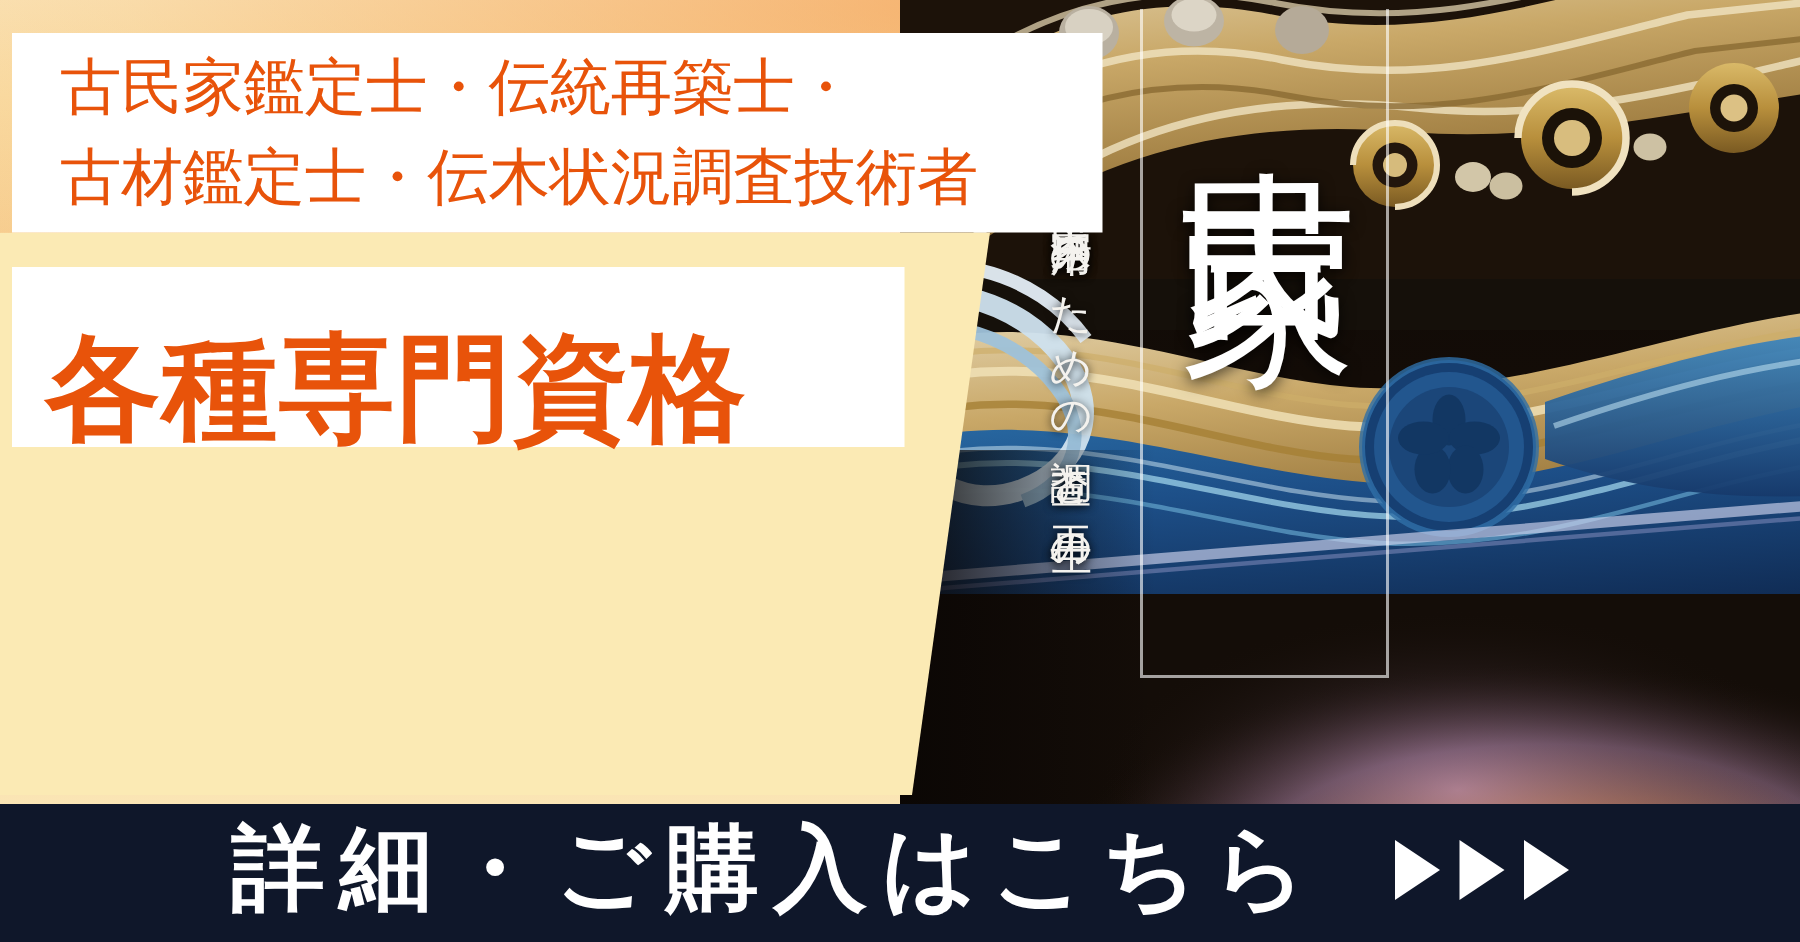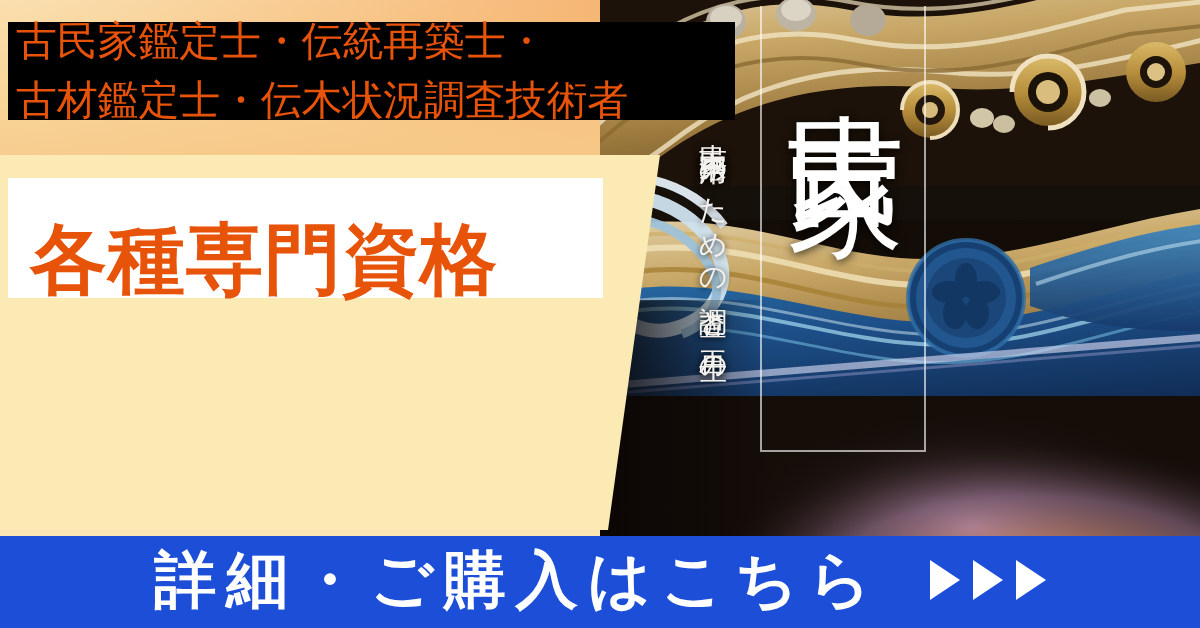--- a/index.html
+++ b/index.html
@@ -53,25 +53,25 @@
     clip-path:polygon(0 0, 663px 0, 700px 60px, 700px 315px, 663px 375px, 0 375px);
   }
   .cream-slab.b {
     left:0; top:155px; width:700px; height:375px;
     clip-path:polygon(0 0, 660px 0, 608px 375px, 0 375px);
   }
 
   
   .panel-subtitle {
     position:absolute;
-    left:8px; top:22px; width:727px; height:98px;
-    background:#000000;
+    left:8px; top:22px; width:727px; height:133px;
+    background:#ffffff;
     display:flex; flex-direction:column;
     justify-content:center;
-    padding-left:8px;
+    padding-left:32px;
   }
   .subtitle-line {
     color:#e8530a;
     font-size:41px;
     line-height:1.44;
     font-weight:400;
     letter-spacing:-0.2px;
     white-space:nowrap;
   }
 
@@ -122,21 +122,21 @@
     line-height:1;
     margin-left:18px;
     white-space:nowrap;
     font-weight:400;
   }
 
   
   .cta {
     position:absolute;
     left:0; bottom:0; width:1200px; height:92px;
-    background:#1d4ed8;
+    background:#0f172a;
     display:flex; align-items:center; justify-content:center;
     gap:48px;
   }
   .cta-label {
     color:#ffffff;
     font-size:62px;
     font-weight:700;
     line-height:1;
     letter-spacing:10px;
     white-space:nowrap;

